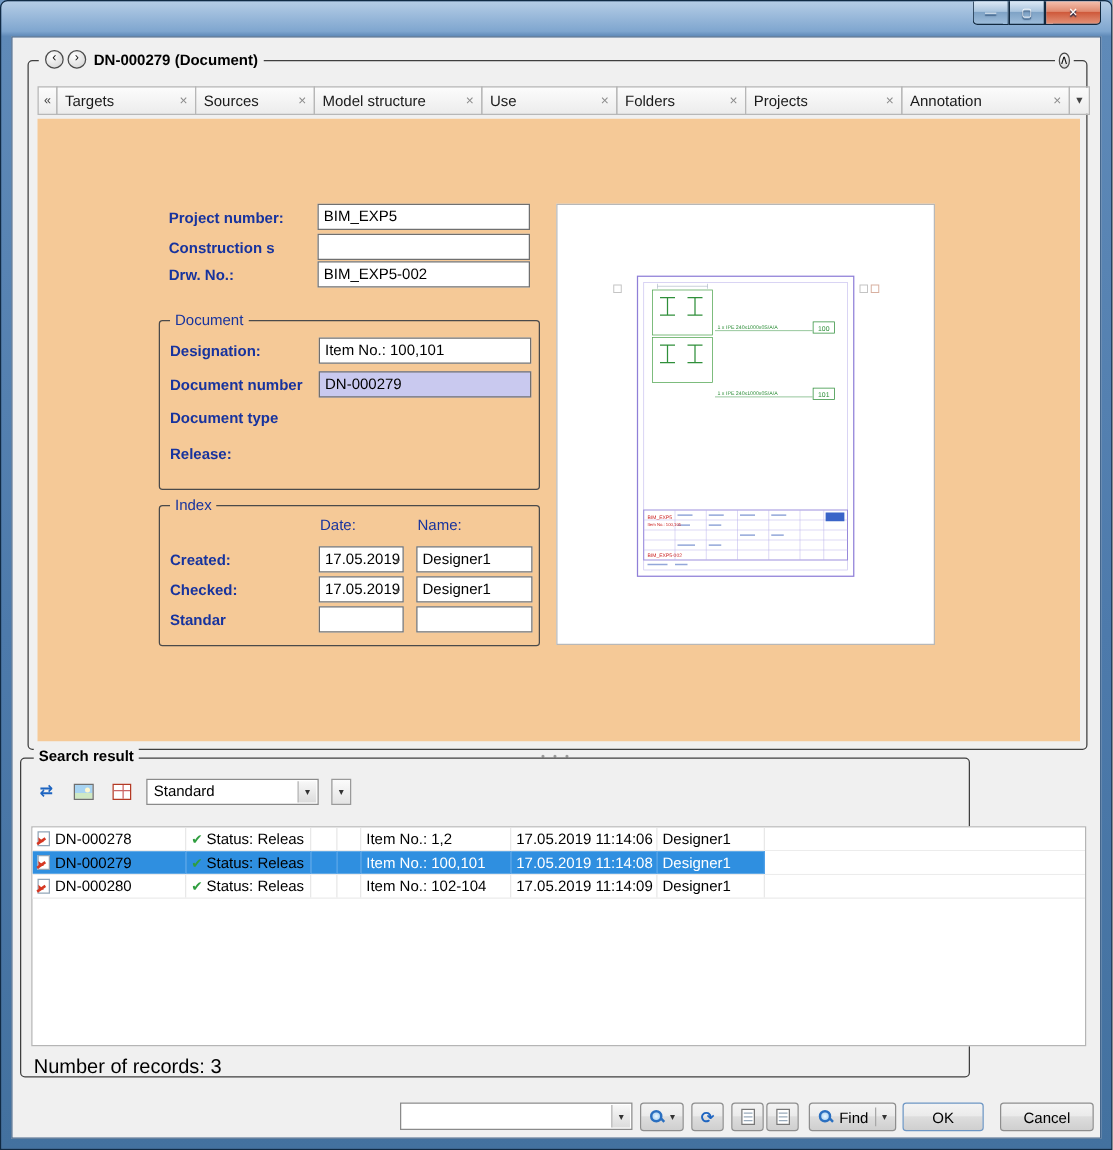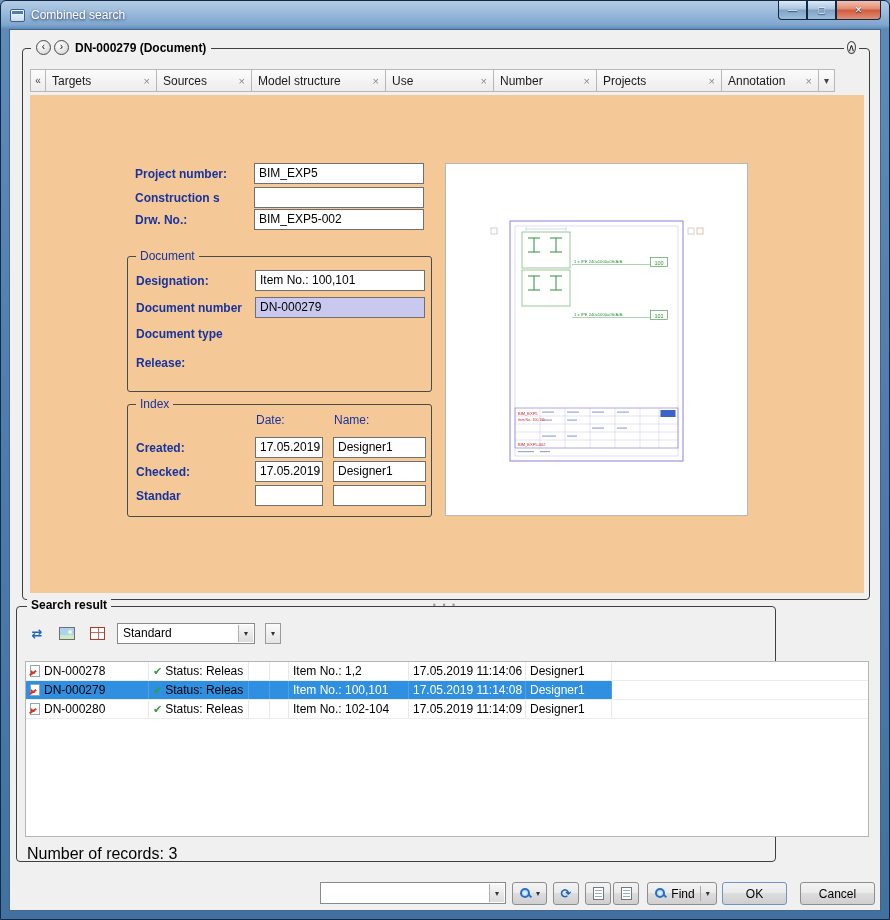--- a/index.html
+++ b/index.html
@@ -84,24 +84,20 @@
 .ic-page::after{content:"";position:absolute;left:1px;top:2px;width:7px;height:1px;background:#9ab;box-shadow:0 3px 0 #9ab,0 6px 0 #9ab}
 .ic-refresh{color:#1d64c0;font-size:13px;font-weight:bold}
 .dd{font-size:8px;color:#333}
 .abs{position:absolute}
 </style>
 </head>
 <body>
 
 <div class="win">
 
-  <div class="titlebar">
-    <span class="app-icon"></span>
-    <span>Combined search</span>
-  </div>
   <div class="winbtns">
     <div class="wbtn first">—</div>
     <div class="wbtn">▢</div>
     <div class="wbtn close">✕</div>
   </div>
 
   <div class="content">
 
     <div class="fs fs-main">
       <div class="lg-main">
@@ -123,28 +119,28 @@
         </div>
         <div class="tab" style="width:135px">
           <span class="tab-label">Model structure</span>
           <span class="tab-x">×</span>
         </div>
         <div class="tab" style="width:109px">
           <span class="tab-label">Use</span>
           <span class="tab-x">×</span>
         </div>
         <div class="tab" style="width:104px">
-          <span class="tab-label">Number</span>
+          <span class="tab-label">Folders</span>
           <span class="tab-x">×</span>
         </div>
         <div class="tab" style="width:126px">
           <span class="tab-label">Projects</span>
           <span class="tab-x">×</span>
         </div>
-        <div class="tab" style="width:98px">
+        <div class="tab" style="width:135px">
           <span class="tab-label">Annotation</span>
           <span class="tab-x">×</span>
         </div>
         <div class="tsq menu">▾</div>
       </div>
 
       <div class="orange">
 
         <div class="flabel" style="left:105px;top:72px;width:116px">Project number:</div>
         <div class="finput" style="left:224px;top:68px;width:170px"><span>BIM_EXP5</span></div>

